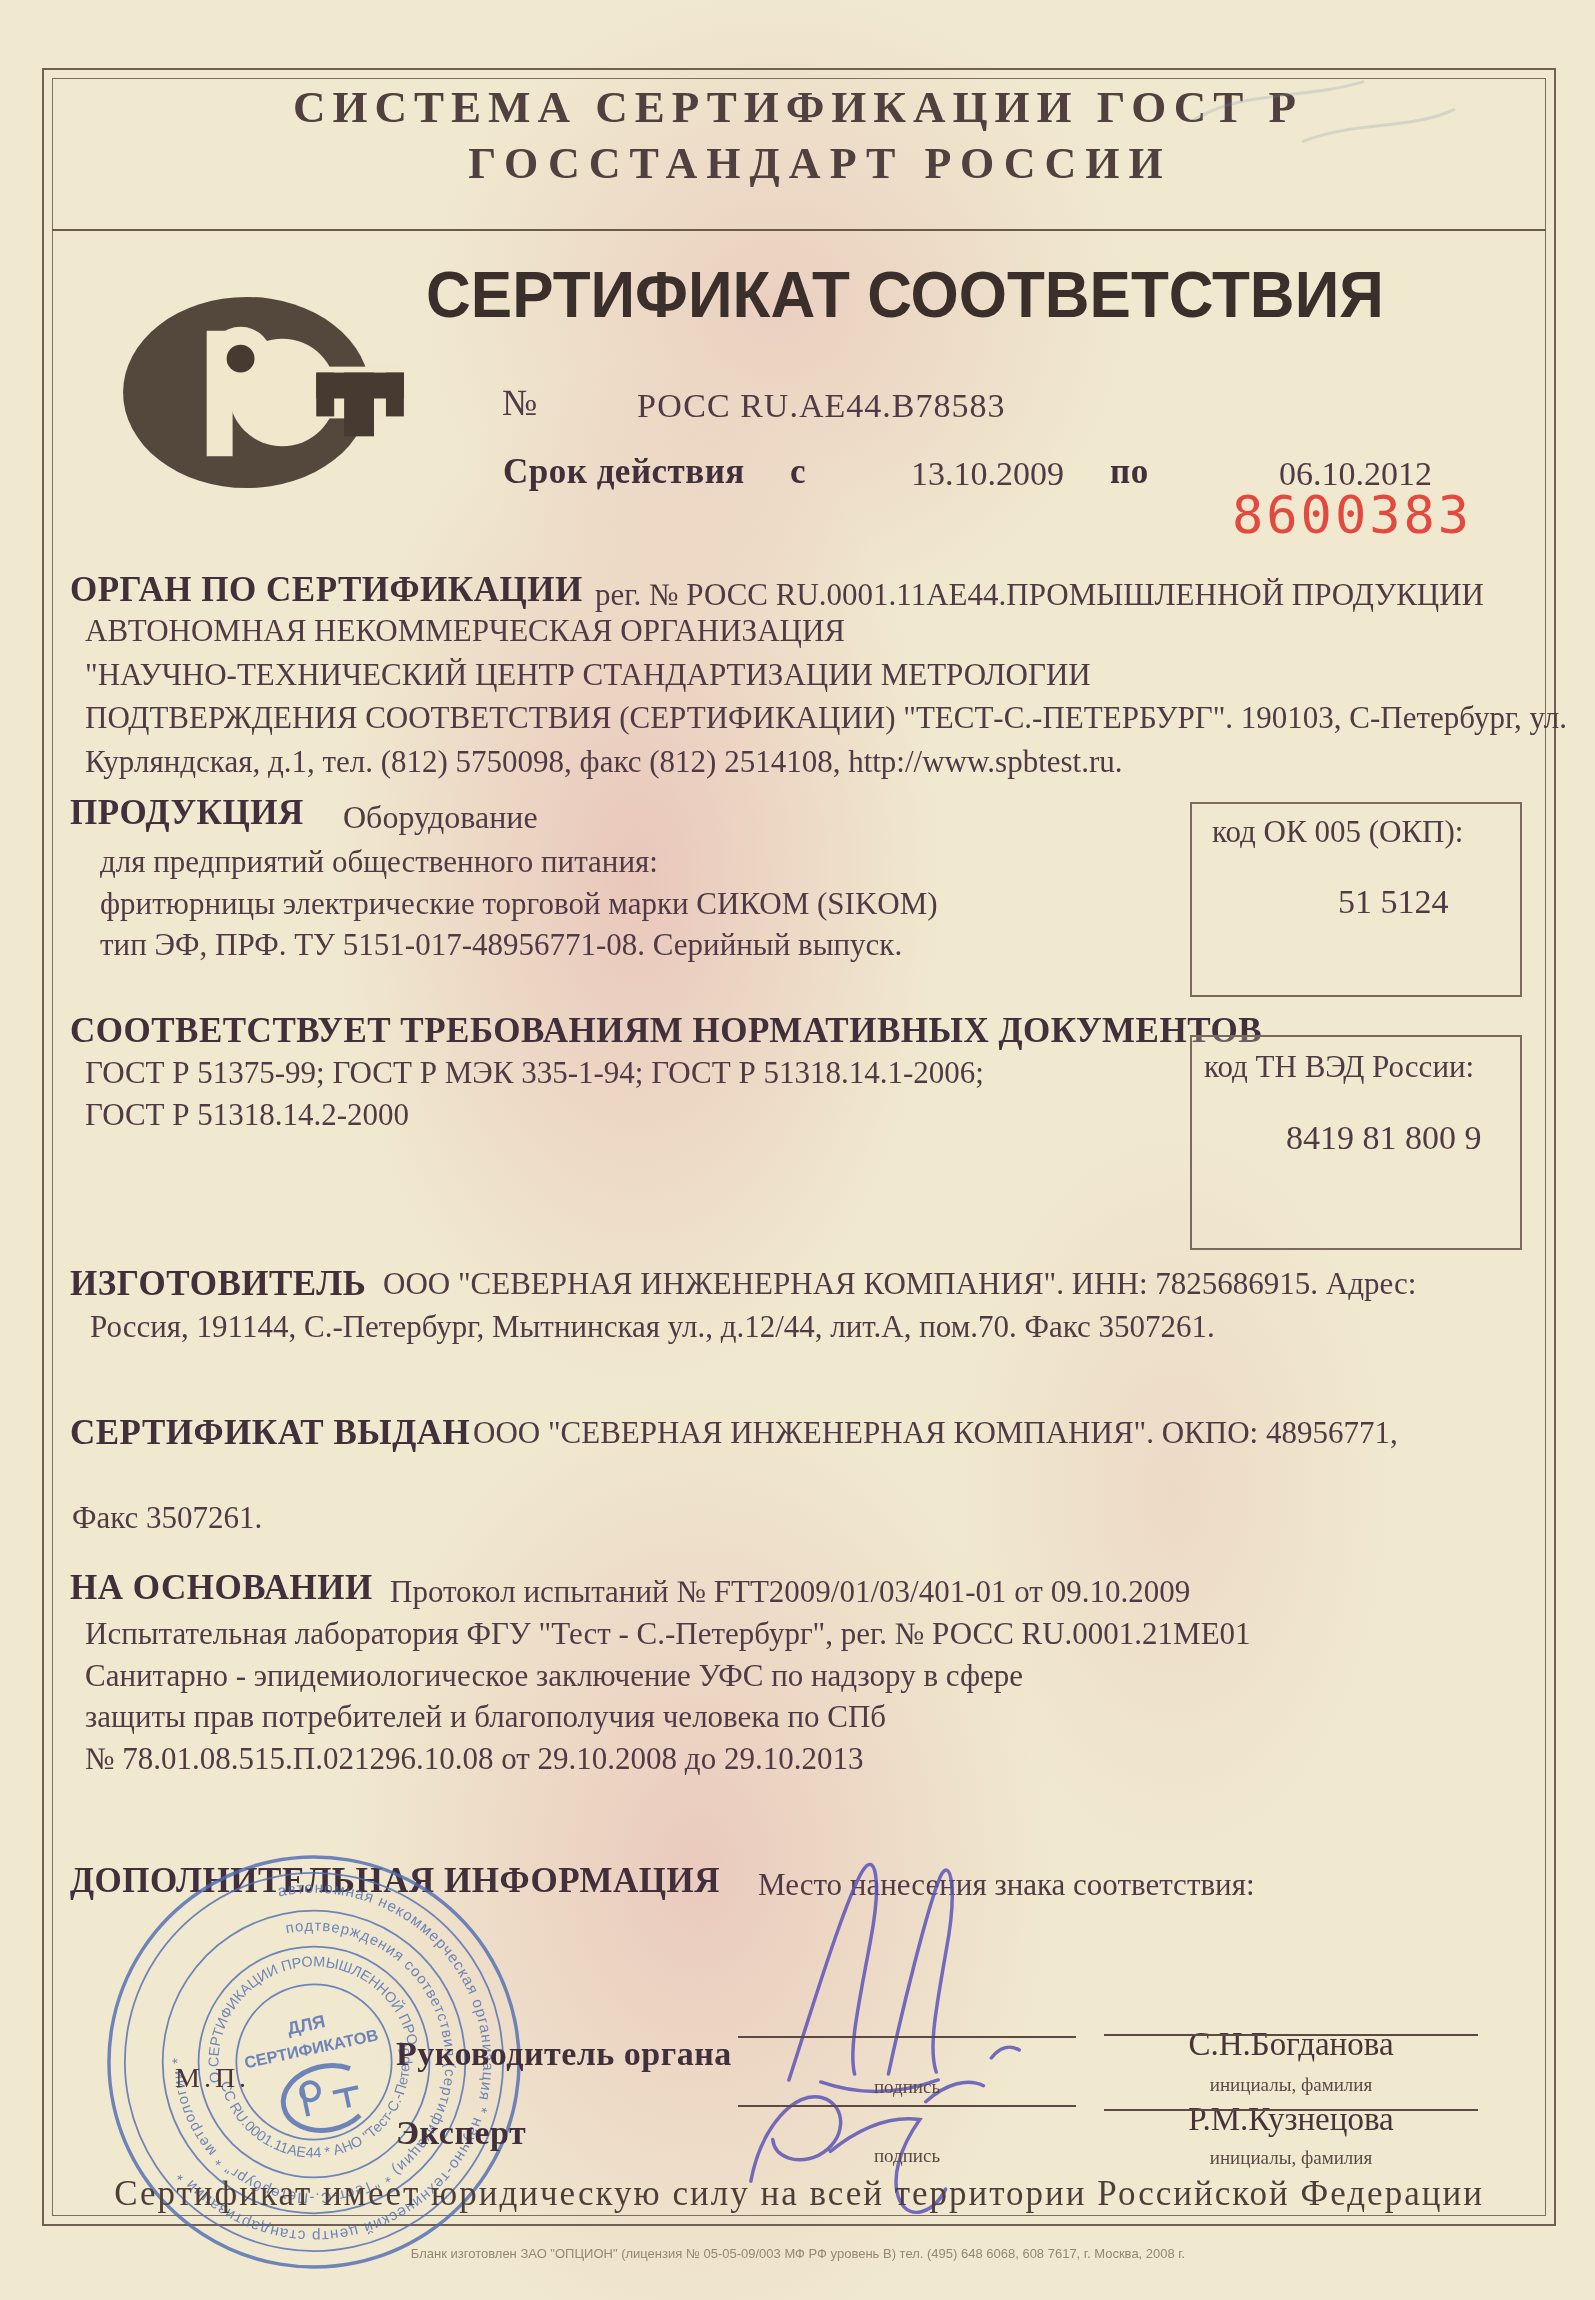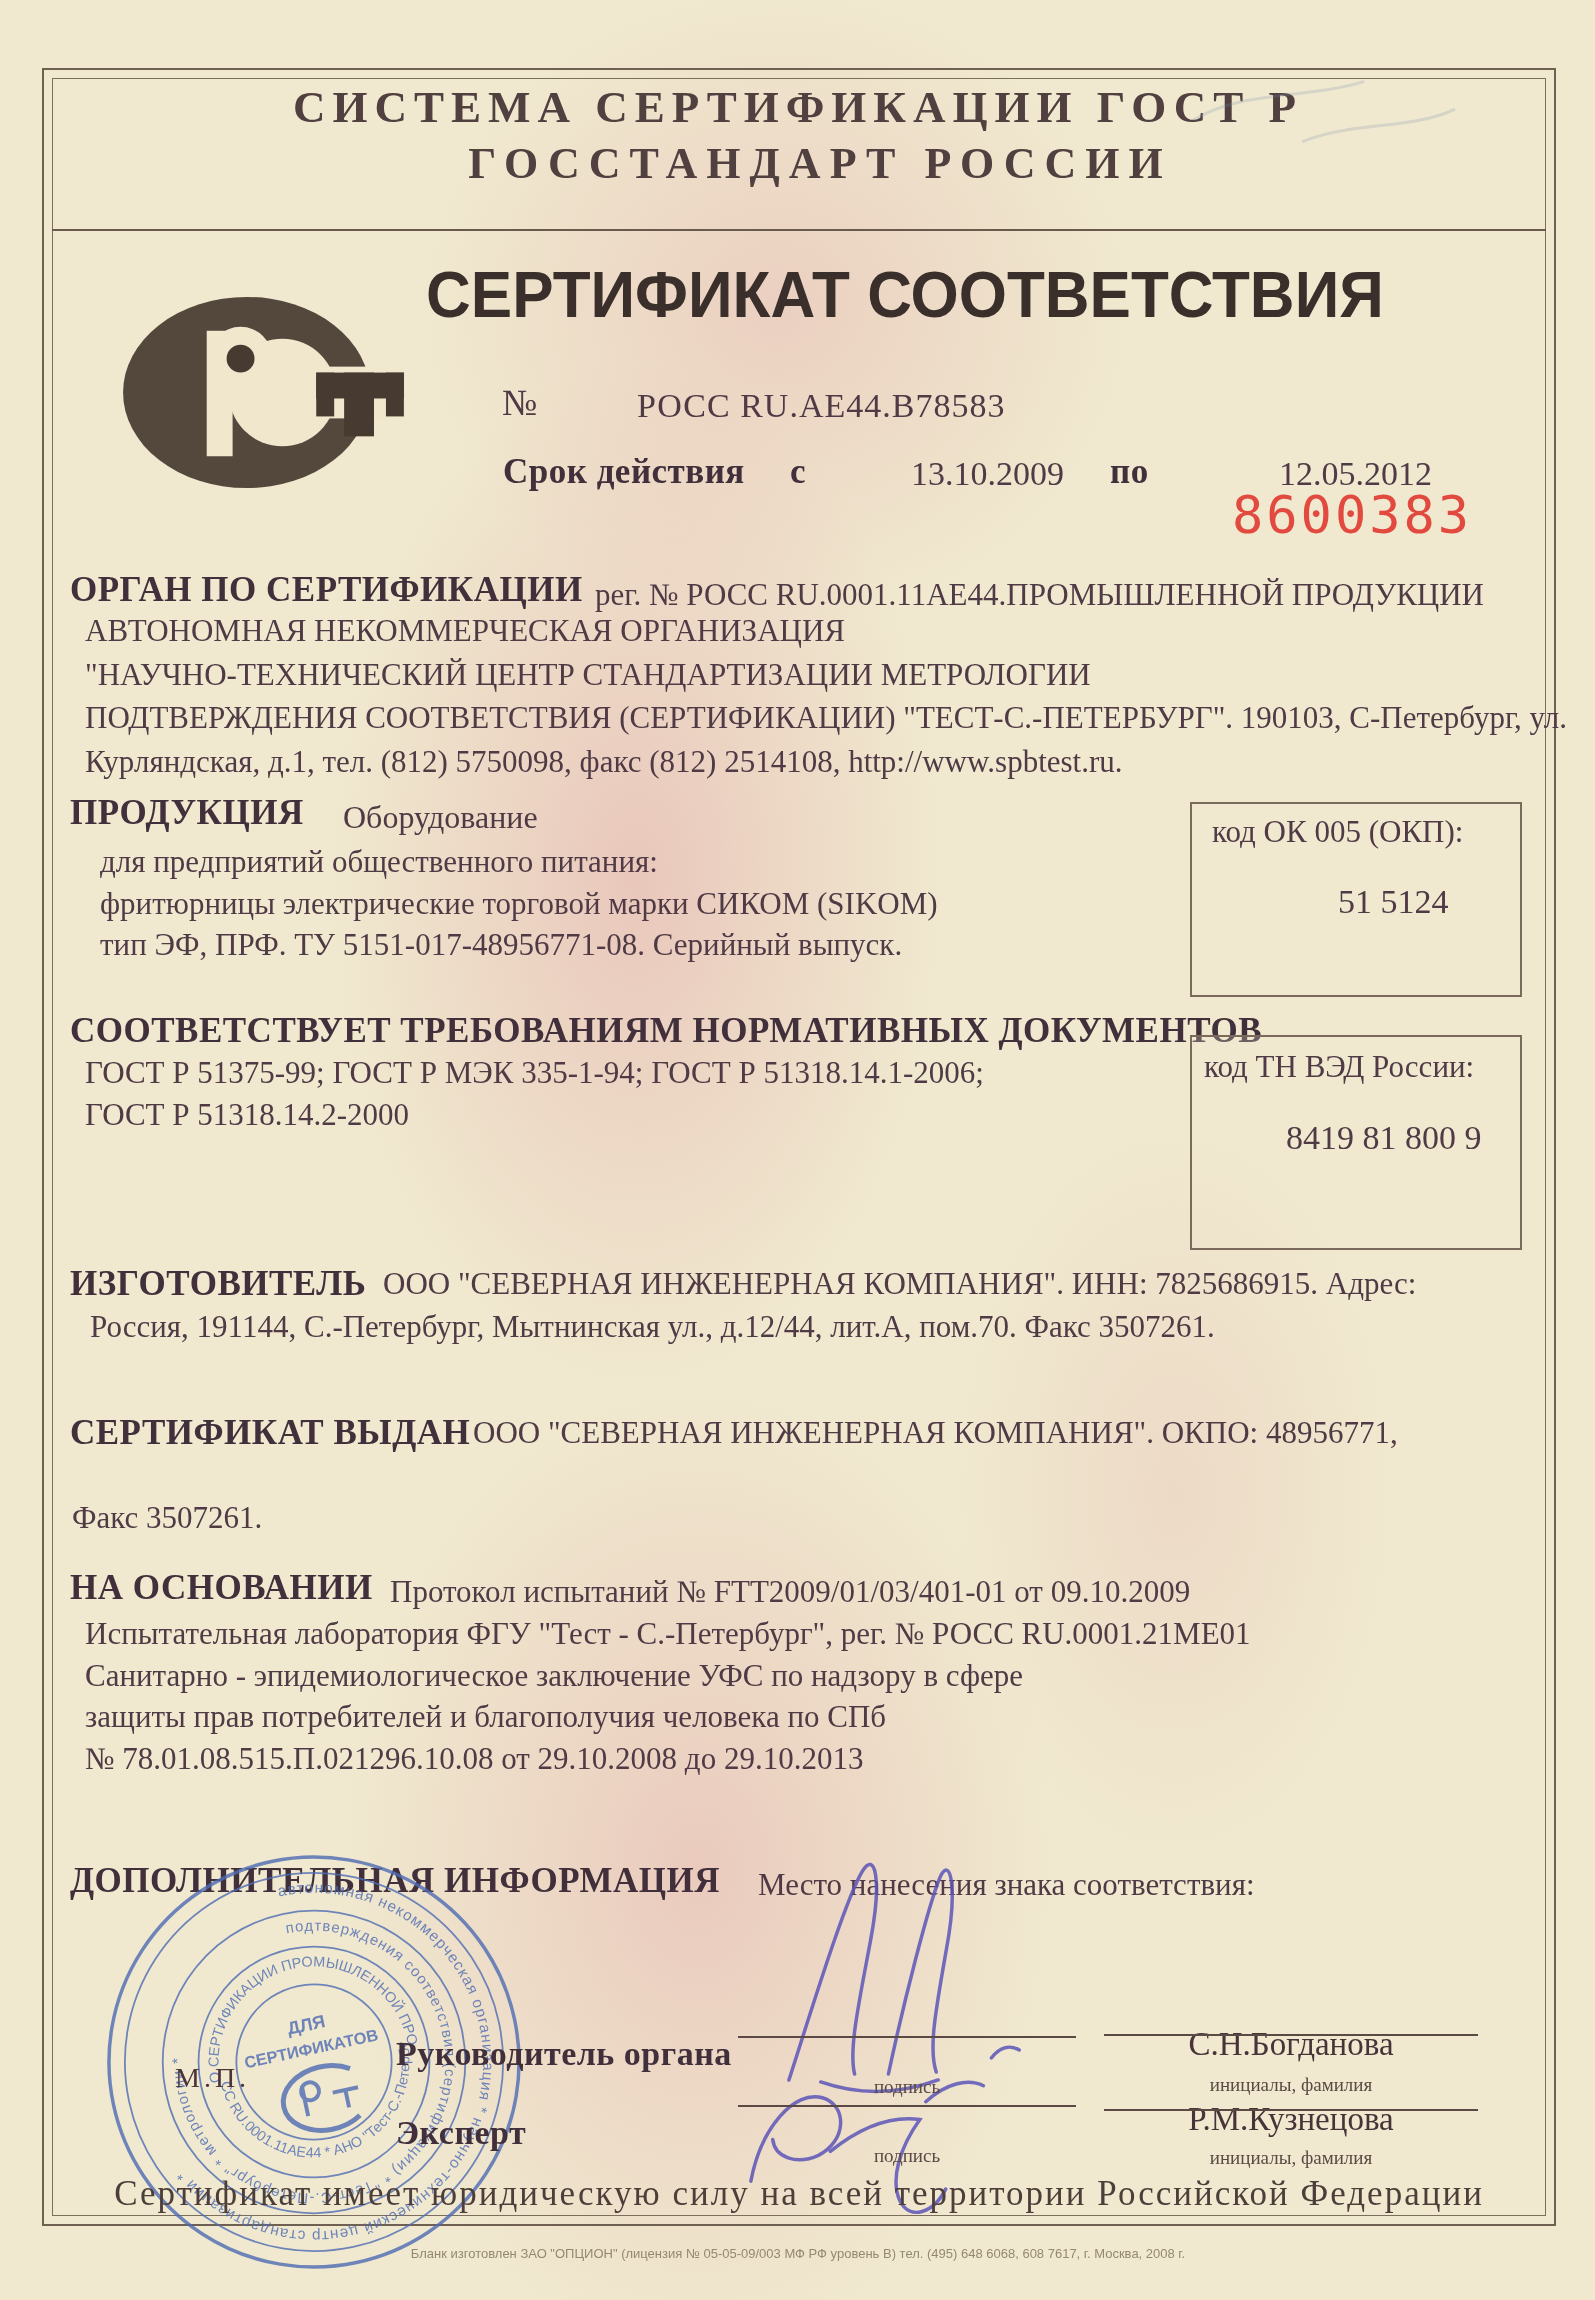--- a/index.html
+++ b/index.html
@@ -58,21 +58,21 @@
       <rect x="119" y="47" width="15" height="32"></rect>
     </g>
   </svg>
 
   <div class="t body" style="left:502px;top:382px;font-size:37px;">№</div>
   <div class="t body34" style="left:637px;top:386px;letter-spacing:1px;">РОСС RU.AE44.B78583</div>
   <div class="t lbl" style="left:503px;top:452px;">Срок действия</div>
   <div class="t lbl" style="left:790px;top:452px;">с</div>
   <div class="t body34" style="left:911px;top:454px;">13.10.2009</div>
   <div class="t lbl" style="left:1110px;top:452px;">по</div>
-  <div class="t body34" style="left:1279px;top:454px;">12.05.2012</div>
+  <div class="t body34" style="left:1279px;top:454px;">06.10.2012</div>
   <div class="t redno" style="left:1232px;top:486px;">8600383</div>
 
   <div class="t lbl" style="left:70px;top:570px;">ОРГАН ПО СЕРТИФИКАЦИИ</div>
   <div class="t body" style="left:595px;top:577px;">рег. № РОСС RU.0001.11АЕ44.ПРОМЫШЛЕННОЙ ПРОДУКЦИИ</div>
   <div class="t body" style="left:85px;top:613px;">АВТОНОМНАЯ НЕКОММЕРЧЕСКАЯ ОРГАНИЗАЦИЯ</div>
   <div class="t body" style="left:85px;top:657px;">"НАУЧНО-ТЕХНИЧЕСКИЙ ЦЕНТР СТАНДАРТИЗАЦИИ МЕТРОЛОГИИ</div>
   <div class="t body" style="left:85px;top:700px;">ПОДТВЕРЖДЕНИЯ СООТВЕТСТВИЯ (СЕРТИФИКАЦИИ) "ТЕСТ-С.-ПЕТЕРБУРГ". 190103, С-Петербург, ул.</div>
   <div class="t body" style="left:85px;top:744px;">Курляндская, д.1, тел. (812) 5750098, факс (812) 2514108, http://www.spbtest.ru.</div>
 
   <div class="t lbl" style="left:70px;top:793px;">ПРОДУКЦИЯ</div>

